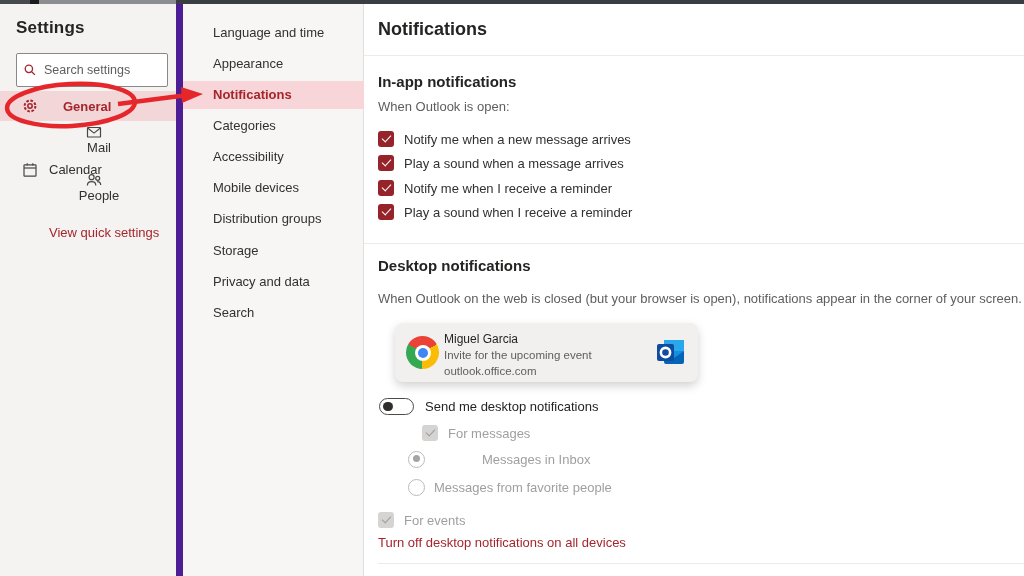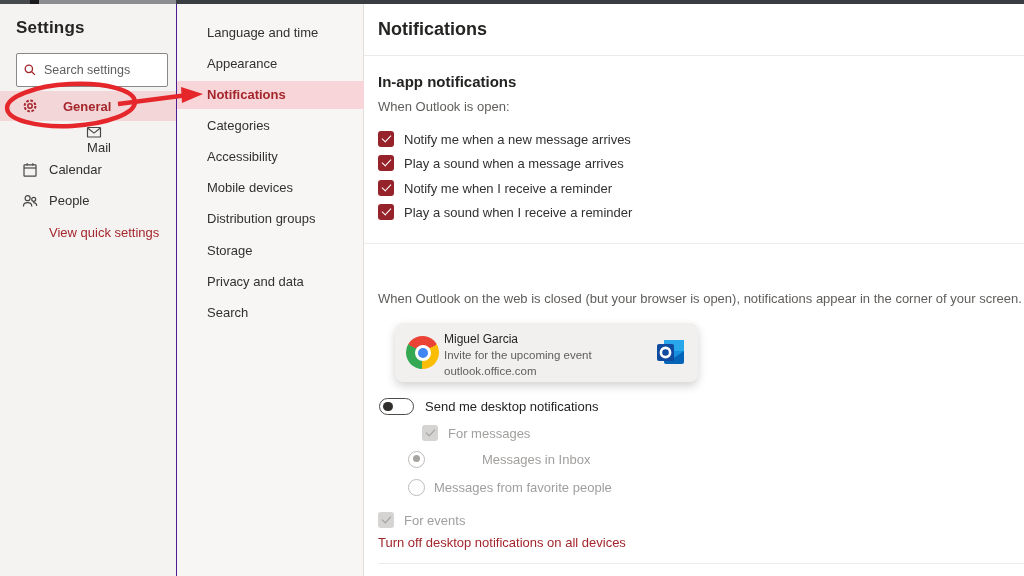--- a/index.html
+++ b/index.html
@@ -25,25 +25,25 @@
   .searchbox input::placeholder { color:#605e5c; }
 
   .sb-row { position:absolute; left:0; width:176px; height:29px; display:flex; align-items:center; padding-left:22px; }
   .sb-row .ic { width:16px; height:16px; margin-right:11px; display:inline-flex; }
   .sb-row .lbl { font-size:13px; color:#323130; }
   .sb-row.sel { background:#f3d6d8; }
   .sb-row.sel .lbl { color:#a4262c; font-weight:700; }
   .row-general { top:91px; height:30px;gap:14px; }
   .row-mail { top:124px;flex-direction:column; }
   .row-calendar { top:155px; }
-  .row-people { top:186px; }
+  .row-people { top:172px;flex-direction:column; }
   .quick { position:absolute; left:49px; top:225px; font-size:13px; color:#a4262c; cursor:pointer; }
 
   
-  .midnav { position:absolute; left:176px; top:0; width:188px; height:576px; background:#f7f6f5; border-left:1px solid #4c1d95; border-right:1px solid #e1dfdd; }
+  .midnav { position:absolute; left:176px; top:0; width:188px; height:576px; background:#f7f6f5; border-left:7px solid #4c1d95; border-right:1px solid #e1dfdd; }
   .nav-item { position:absolute; left:0; width:187px; height:28px; line-height:28px; padding-left:30px; font-size:13px; color:#323130; cursor:pointer; }
   .nav-item.sel { background:#f7d5d8; color:#a4262c; font-weight:700; }
 
   
   .main { position:absolute; left:364px; top:0; right:0; height:576px; background:#fff; }
   .m-title { position:absolute; left:14px; top:19px; font-size:18px; font-weight:700; color:#252423; }
   .hr { position:absolute; left:0; right:0; height:1px; background:#edebe9; }
   .hr1 { top:55px; }
   .hr2 { top:243px; }
   .hr3 { top:563px; left:14px; }
@@ -190,20 +190,21 @@
       <span class="chk"></span>
       <span class="t">Notify me when I receive a reminder</span>
     </div>
     <div class="chk-row cr4">
       <span class="chk"></span>
       <span class="t">Play a sound when I receive a reminder</span>
     </div>
 
     <div class="hr hr2"></div>
 
+    <div class="h2 h2b">Desktop notifications</div>
     <div class="desc">When Outlook on the web is closed (but your browser is open), notifications appear in the corner of your screen.</div>
 
     <div class="card">
       <div class="chrome"></div>
       <div class="card-text">
         <div class="card-sender">Miguel Garcia</div>
         <div class="card-msg">Invite for the upcoming event</div>
         <div class="card-src">outlook.office.com</div>
       </div>
       <svg class="olk" width="34" height="33" viewBox="0 0 34 33">

